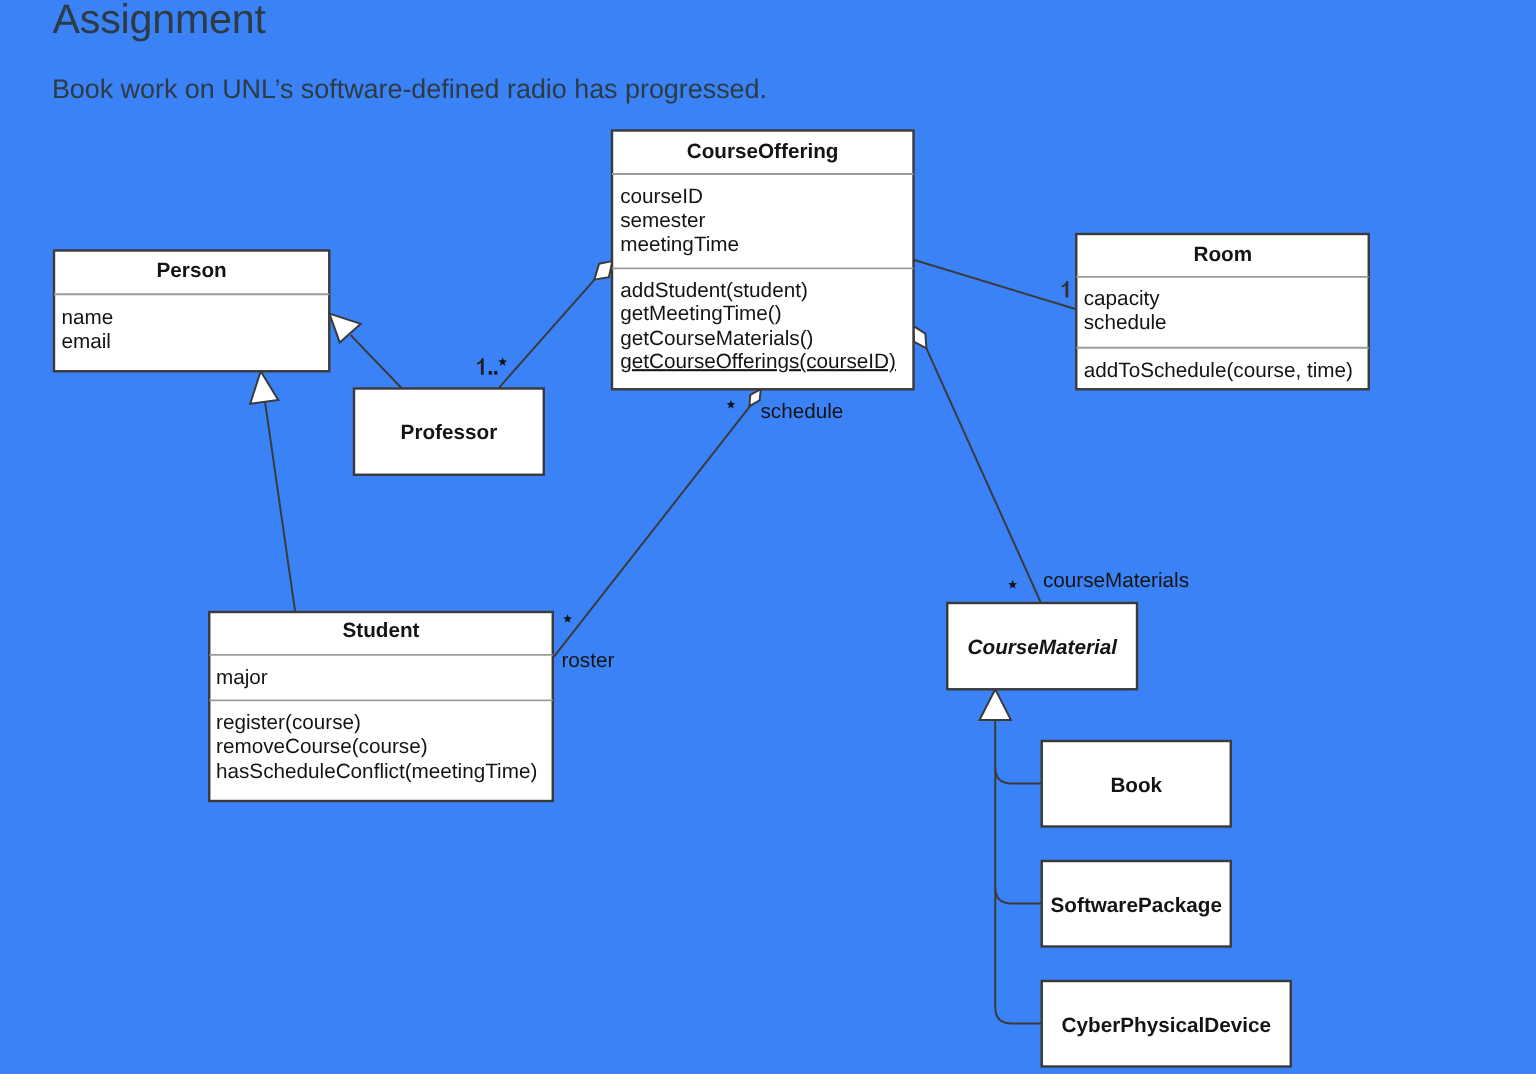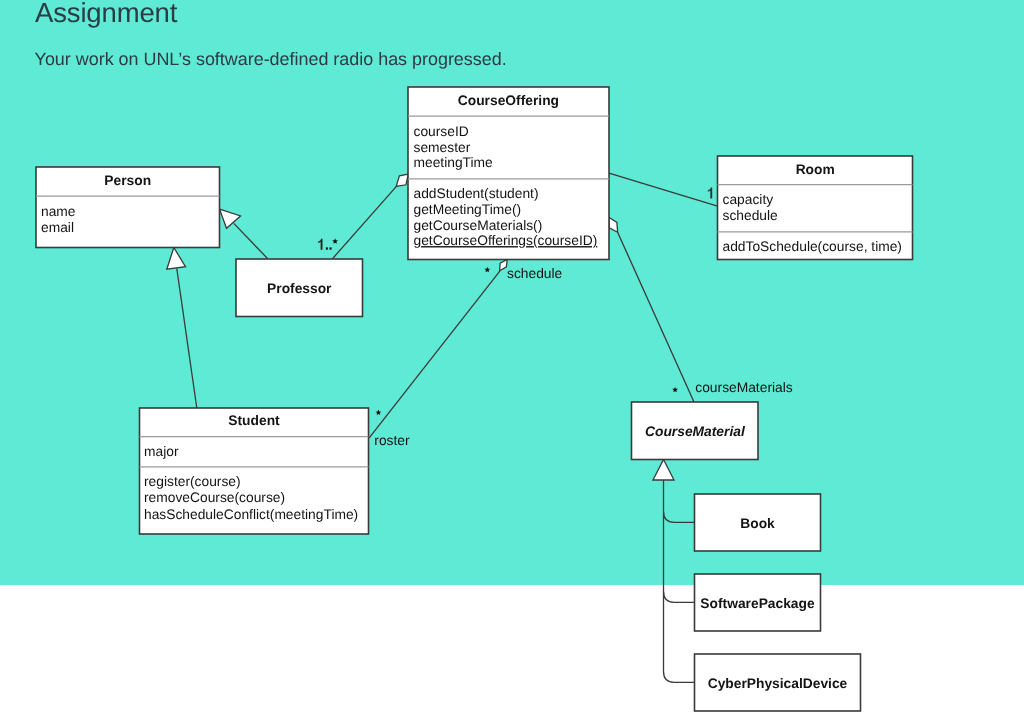--- a/index.html
+++ b/index.html
@@ -1,18 +1,18 @@
 <!DOCTYPE html>
 <html><head>
 <meta charset="utf-8">
 <title>Assignment</title>
 <style>
   html,body{margin:0;padding:0;background:#ffffff;}
   body{width:1024px;height:728px;overflow:hidden;font-family:"Liberation Sans",sans-serif;-webkit-font-smoothing:antialiased;text-rendering:geometricPrecision;}
-  #page{position:relative;width:1024px;height:585px;background:#5eead4;}
+  #page{position:relative;width:1024px;height:716px;background:#3b82f6;}
   .hdr-title{position:absolute;left:35px;top:-2px;font-size:27.5px;color:#2d3b45;font-weight:400;letter-spacing:-0.15px;line-height:30px;}
   .hdr-sub{position:absolute;left:34.6px;top:48px;font-size:17.95px;color:#2d3b45;line-height:22px;letter-spacing:-0.01px;}
   svg.diagram{position:absolute;left:0;top:0;width:1024px;height:728px;}
   .cls-box{fill:#ffffff;stroke:#3a3a3a;stroke-width:1.6;}
   .cls-div{stroke:#9b9b9b;stroke-width:1.25;}
   .edge{stroke:#3a3a3a;stroke-width:1.3;fill:none;}
   .tri{fill:#ffffff;stroke:#3a3a3a;stroke-width:1.3;}
   .diam{fill:#ffffff;stroke:#3a3a3a;stroke-width:1.3;}
   text{font-family:"Liberation Sans",sans-serif;fill:#141414;-webkit-font-smoothing:antialiased;}
   svg{shape-rendering:geometricPrecision;}
@@ -20,21 +20,21 @@
   .t-name-abs{font-size:13.8px;font-weight:bold;font-style:italic;text-anchor:middle;}
   .t-mem{font-size:13.8px;}
   .t-lbl{font-size:13.8px;fill:#141414;}
   .t-hidden{visibility:hidden;}
 </style>
 </head>
 <body>
 
 <div id="page">
   <div class="hdr-title">Assignment</div>
-  <div class="hdr-sub">Your work on UNL’s software-defined radio has progressed.</div>
+  <div class="hdr-sub">Book work on UNL’s software-defined radio has progressed.</div>
   <svg class="diagram" viewBox="0 0 1024 728">
 
     <g>
 
       <path class="edge" d="M267.5,258.5 L233.8,223.4"></path>
       <path class="tri" d="M219.6,209.1 L240.5,215.9 L226.5,228.3 Z"></path>
 
       <path class="edge" d="M196.8,408 L176.8,268.6"></path>
       <path class="tri" d="M173.8,247.5 L185.5,266.7 L166.8,269.2 Z"></path>
 

